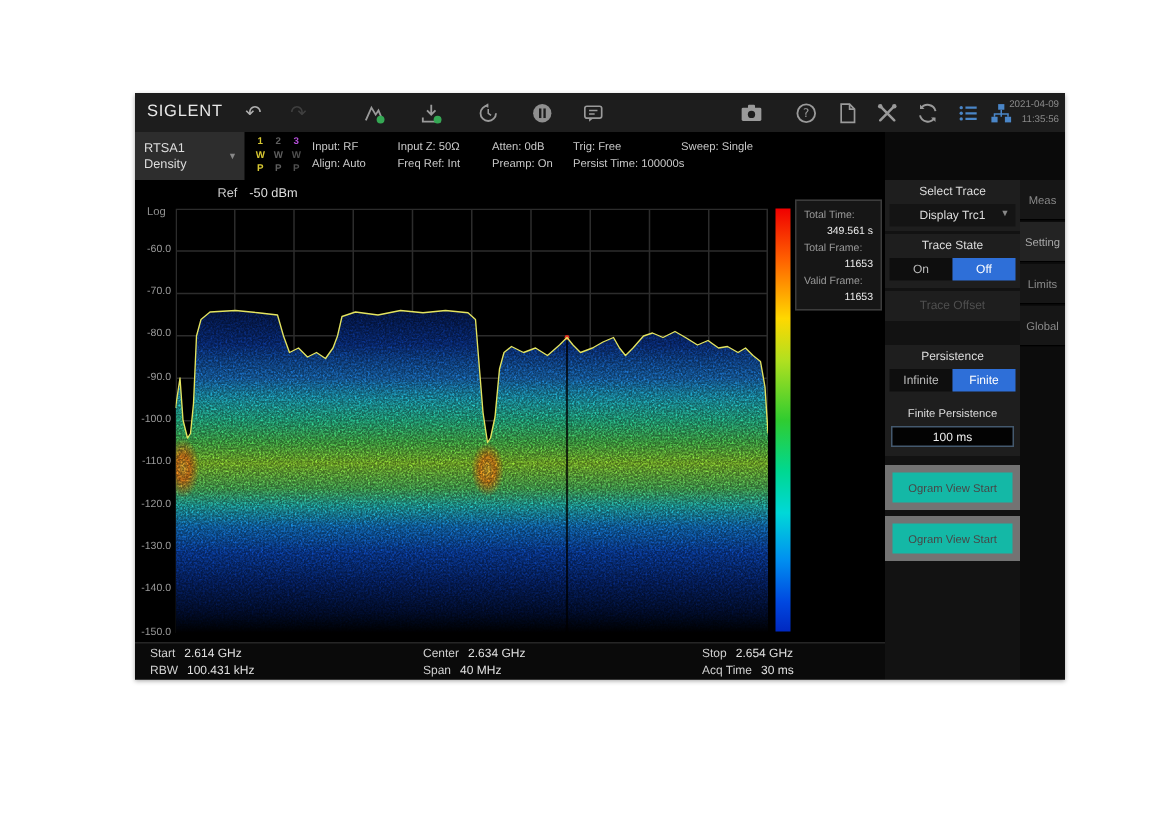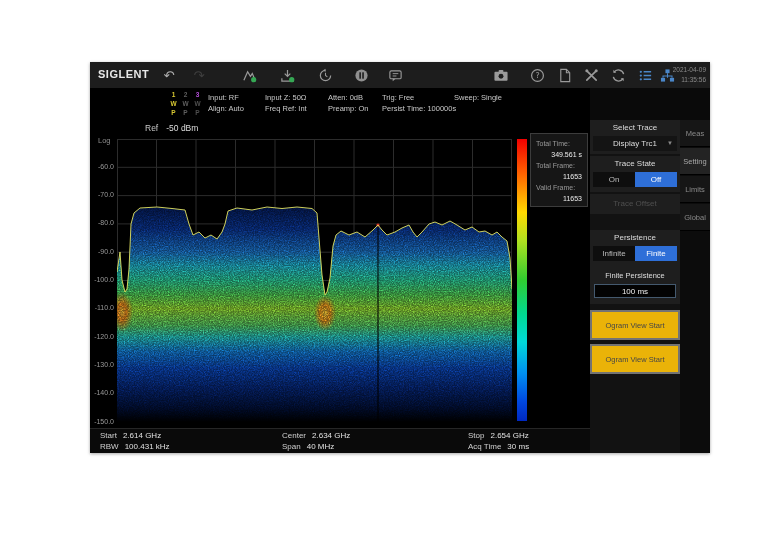--- a/index.html
+++ b/index.html
@@ -3,21 +3,21 @@
 <meta charset="utf-8">
 <style>
   html,body{margin:0;padding:0;width:768px;height:543px;background:#fff;
     font-family:"Liberation Sans","DejaVu Sans",sans-serif;}
   *{box-sizing:border-box;}
   .screen{position:absolute;left:90px;top:62px;width:620px;height:391px;background:#000;
     box-shadow:0 1px 3px rgba(0,0,0,.35);overflow:hidden;}
 
   
   .toolbar{position:absolute;left:0;top:0;width:620px;height:26px;background:#1d1d1d;}
-  .brand{position:absolute;left:8px;top:6px;font-size:11px;font-weight:bold;color:#e8e8e8;letter-spacing:.5px;}
+  .brand{position:absolute;left:8px;top:6px;font-size:11px;font-weight:normal;color:#e8e8e8;letter-spacing:.5px;}
   .tb-ic{position:absolute;top:4px;width:18px;height:18px;display:flex;align-items:center;justify-content:center;
     font-size:13px;color:#b0b0b0;cursor:pointer;}
   .tb-ic svg{display:block;}
   .dim{color:#3f3f3f;}
   .dtime{position:absolute;right:4px;top:3px;width:52px;text-align:right;color:#8a8a8a;font-size:6.5px;line-height:10px;}
 
   
   .parambar{position:absolute;left:0;top:26px;width:500px;height:32px;background:#000;}
   .modeblk{position:absolute;left:0;top:0;width:73px;height:32px;background:#2d2d2d;color:#ddd;
     font-size:8.5px;line-height:11px;padding:5px 4px 0 6px;cursor:pointer;}
@@ -54,21 +54,21 @@
   .seclab{font-size:8px;color:#ddd;text-align:center;height:16px;line-height:16px;}
   .dropdown{position:relative;margin:0 3px 3px 3px;height:15px;background:#141414;color:#ddd;
     font-size:8px;text-align:center;line-height:15px;cursor:pointer;}
   .dropdown .chev{position:absolute;right:4px;top:0;color:#888;font-size:6px;}
   .toggle{display:flex;margin:0 3px 3px 3px;height:15px;font-size:8px;line-height:15px;text-align:center;}
   .toggle .opt{flex:1;background:#0e0e0e;color:#bbb;cursor:pointer;}
   .toggle .sel{background:#2e6fd8;color:#fff;}
   .disabledlab{font-size:8px;color:#4f4f4f;text-align:center;height:20px;line-height:20px;}
   .numbox{margin:0 4px 4px 4px;height:14px;background:#030303;border:1px solid #44596e;color:#eee;
     font-size:8px;text-align:center;line-height:13px;cursor:text;}
-  .graybtn{position:absolute;left:0;width:90px;height:30px;background:#eab308;border:2px solid #737373;
+  .graybtn{position:absolute;left:0;width:90px;height:30px;background:#14b8a6;border:5px solid #737373;
     color:#474747;font-size:7.5px;text-align:center;display:flex;align-items:center;justify-content:center;cursor:pointer;}
   .tabcol{position:absolute;left:90px;top:32px;width:30px;height:333px;background:#0c0c0c;}
   .tab{position:absolute;left:0;width:30px;height:27px;background:#161616;border-bottom:1px solid #000;
     color:#8a8a8a;font-size:7.5px;text-align:center;line-height:27px;cursor:pointer;}
   .tab.active{background:#232323;color:#a8a8a8;}
 </style>
 </head>
 <body>
 
 <div class="screen">
@@ -163,20 +163,25 @@
           <path d="M8 5.5v3M3.2 10.5V8.5h9.6v2M8 8.5v2" stroke="#4a86c8" stroke-width="1.1" fill="none"></path>
         </svg>
     </span>
     <div class="dtime">
       <div>2021-04-09</div>
       <div>11:35:56</div>
     </div>
   </div>
 
   <div class="parambar">
+    <div class="modeblk">
+      <div>RTSA1</div>
+      <div>Density</div>
+      <span class="chev">▼</span>
+    </div>
 
     <div class="trc" style="left:78px;color:#d8c832">
       <div>1</div>
       <div>W</div>
       <div>P</div>
     </div>
     <div class="trc" style="left:90px;color:#5f5f5f">
       <div>2</div>
       <div>W</div>
       <div>P</div>

